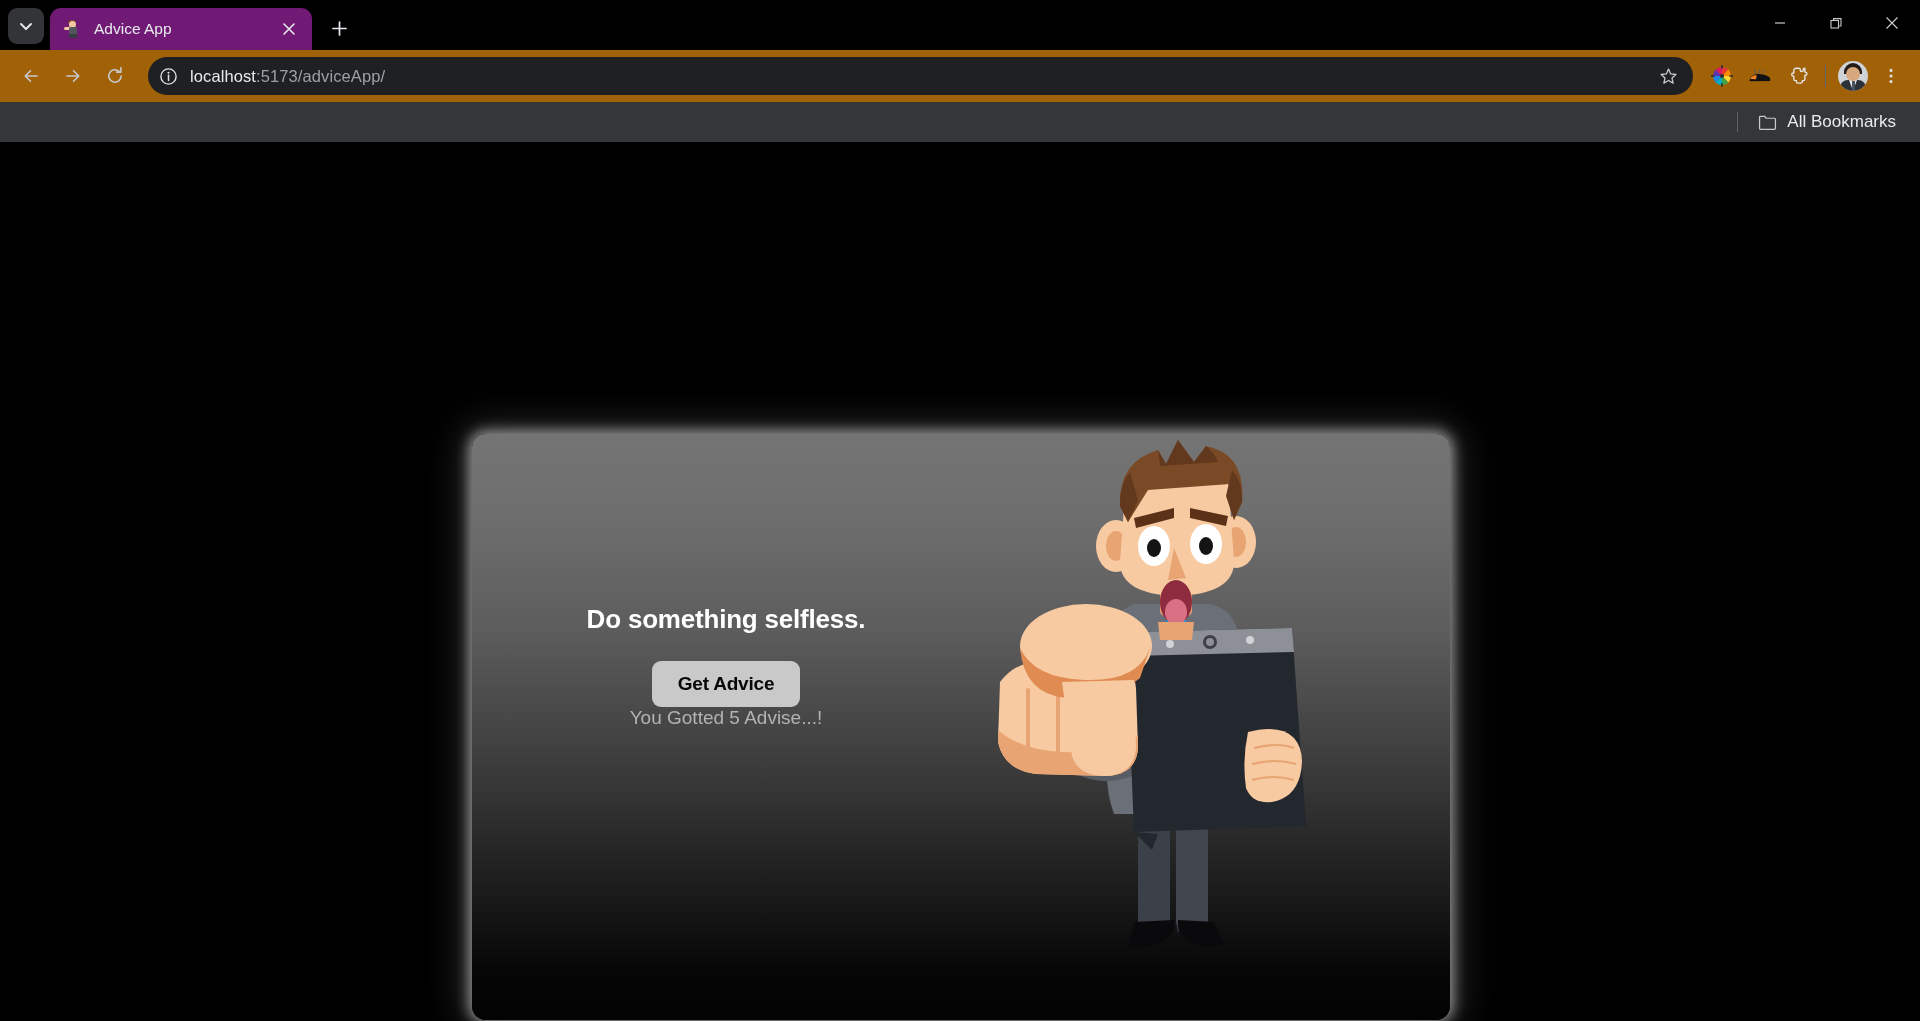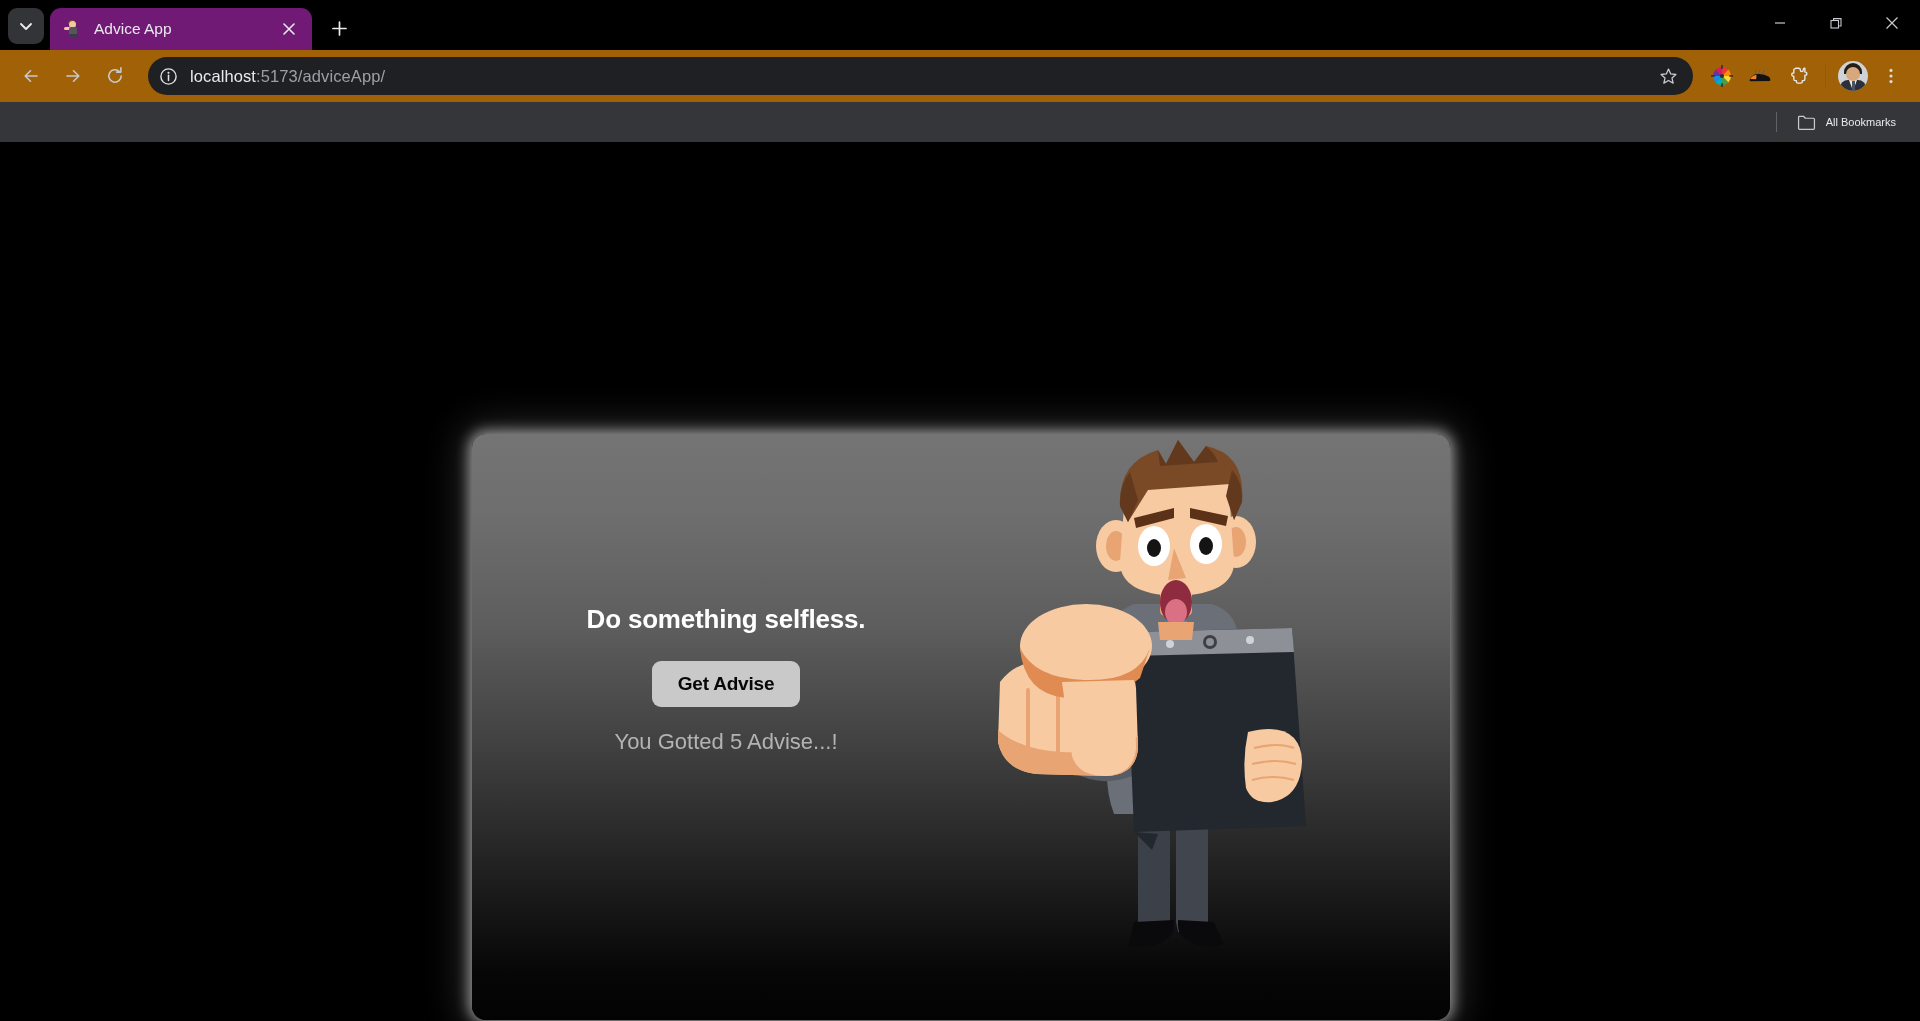--- a/index.html
+++ b/index.html
@@ -106,21 +106,21 @@
     display:flex; align-items:center; justify-content:center; cursor:pointer; flex:0 0 34px;
   }
 
   
   .bookmarks {
     height: 40px; background: #35363a; display: flex; align-items: center;
     justify-content: flex-end; padding: 0 18px; flex: 0 0 40px;
   }
   .bm-divider { width: 1px; height: 20px; background: #5f6368; margin-right: 14px; }
   .bm-item { display: flex; align-items: center; cursor: pointer; padding: 4px 6px; border-radius: 6px; }
-  .bm-item span.lbl { color: #e8eaed; font-size: 11px; margin-left: 10px; }
+  .bm-item span.lbl { color: #e8eaed; font-size: 17px; margin-left: 10px; }
 
   
   .viewport {
     flex: 1; background: #000; position: relative;
     display: flex; align-items: flex-start; justify-content: center;
   }
 
   .card {
     position: absolute;
     left: 472px; top: 292px; width: 978px; height: 586px;
@@ -142,21 +142,21 @@
     color: #ffffff; font-size: 26px; font-weight: bold; letter-spacing: -0.2px;
     text-align: center; margin-bottom: 26px;
   }
   .get-btn {
     background: #c9c9c9; color: #07070a; border: none;
     font-family: "Liberation Sans", sans-serif;
     font-size: 19px; font-weight: bold; letter-spacing: -0.2px;
     padding: 12px 26px; border-radius: 9px; cursor: pointer;
   }
   .counter-text {
-    margin-top: 22px; color: #b3b3b3; font-size: 22px; text-align: right;
+    color: #b3b3b3; font-size: 19px; text-align: right;
   }
 
   
   .hero { position: absolute; right: 28px; top: 2px; width: 460px; height: 580px; }
   .hero svg { width: 100%; height: 100%; display: block; }
 </style>
 </head>
 <body>
 
 <div class="browser">
@@ -312,21 +312,21 @@
       <span class="lbl">All Bookmarks</span>
     </div>
   </div>
 
   <div class="viewport">
 
     <div class="card">
 
       <div class="copy">
         <div class="advice-text">Do something selfless.</div>
-        <button class="get-btn">Get Advise</button>
+        <button class="get-btn">Get Advice</button>
         <div class="counter-text">You Gotted 5 Advise...!</div>
       </div>
 
       <div class="hero">
         <svg viewBox="0 0 460 580" xmlns="http://www.w3.org/2000/svg">
           <defs>
             <linearGradient id="legShade" x1="0" y1="0" x2="1" y2="0">
               <stop offset="0%" stop-color="#3b3f47"></stop>
               <stop offset="100%" stop-color="#31343b"></stop>
             </linearGradient>

